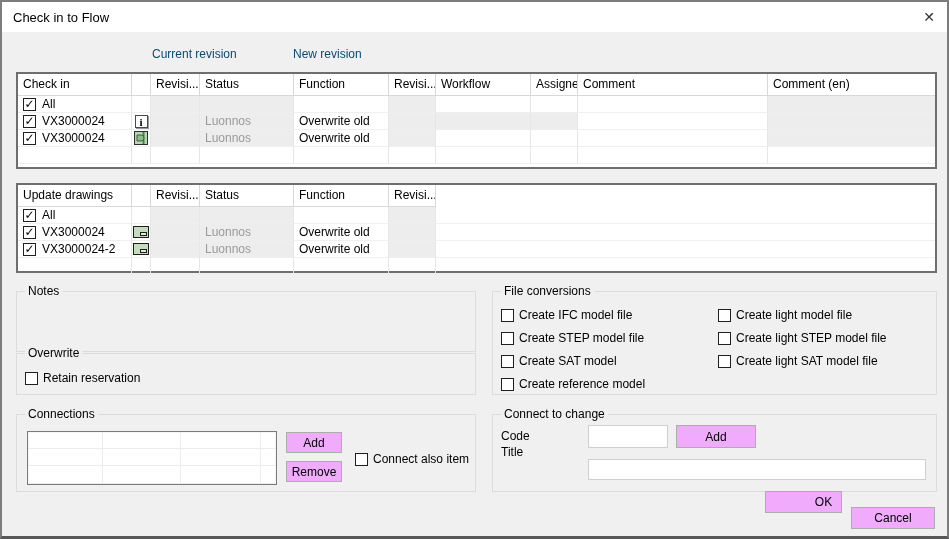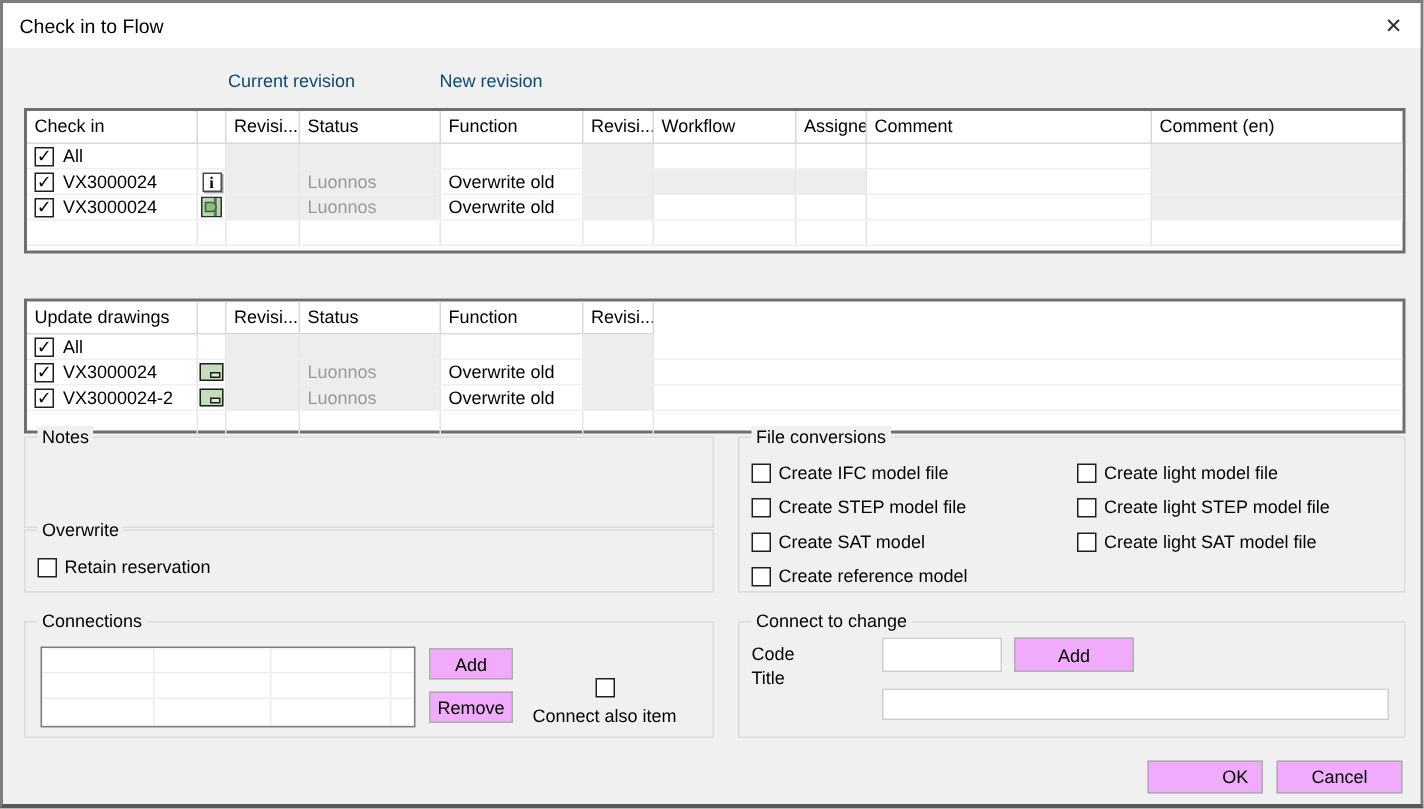--- a/index.html
+++ b/index.html
@@ -25,21 +25,21 @@
 
   .rev-label { position: absolute; font-size: 12px; color:#0c4a6e; }
 
   
   .t { position: absolute; background: #fff; border: 2px solid #6e6e6e; display: grid; }
   .t1 { left: 14px; top: 70px; width: 921px; height: 97px;
         grid-template-columns: 114px 19px 49px 94px 95px 47px 95px 47px 190px auto;
         grid-template-rows: 22px 17px 17px 17px 17px auto; }
   .t2 { left: 14px; top: 181px; width: 921px; height: 90px;
         grid-template-columns: 114px 19px 49px 94px 95px 47px auto;
-        grid-template-rows: 22px 17px 17px 17px 17px auto; margin-top: 16px; }
+        grid-template-rows: 22px 17px 17px 17px 17px auto; }
   .hc { border-right: 1px solid #d8d8d8; border-bottom: 1px solid #d8d8d8;
         font-size: 12px; padding: 3px 5px; white-space: nowrap; overflow: hidden; }
   .hc.last { border-right: none; }
   .c  { border-right: 1px solid #e6e6e6; border-bottom: 1px solid #efefef;
         font-size: 12px; padding: 0 5px; white-space: nowrap; overflow: hidden;
         display: flex; align-items: center; }
   .c.last { border-right: none; }
   .c.g { background: #ededed; }
   .c.muted { color: #9a9a9a; }
   .c.namec { gap: 6px; padding-left: 5px; }
@@ -272,21 +272,21 @@
         <div class="lbc"></div>
         <div class="lbc"></div>
         <div class="lbc last"></div>
       <div class="lbc"></div>
         <div class="lbc"></div>
         <div class="lbc"></div>
         <div class="lbc last"></div>
     </div>
     <div class="btn" style="left:269px; top:17px; width:56px; height:21px;">Add</div>
     <div class="btn" style="left:269px; top:46px; width:56px; height:21px;">Remove</div>
-    <div class="checkrow" style="left:338px; top:37px;flex-direction:column;">
+    <div class="checkrow" style="left:338px; top:37px;">
       <span class="cb"></span>
       <span>Connect also item</span>
     </div>
   </div>
 
   <div class="group" style="left:490px; top:289px; width:445px; height:104px;">
     <span class="glabel">File conversions</span>
 
     <div class="checkrow" style="left:8px; top:16px;">
       <span class="cb"></span>
@@ -321,16 +321,16 @@
 
   <div class="group" style="left:490px; top:412px; width:445px; height:78px;">
     <span class="glabel">Connect to change</span>
     <span style="position:absolute; left:8px; top:14px; font-size:12px;">Code</span>
     <input class="tin" style="left: 95px; top: 10px; width: 80px; height: 23px;" value="">
     <div class="btn" style="left:183px; top:10px; width:80px; height:23px;">Add</div>
     <span style="position:absolute; left:8px; top:30px; font-size:12px;">Title</span>
     <input class="tin" style="left: 95px; top: 44px; width: 338px; height: 21px;" value="">
   </div>
 
-  <div class="btn" style="left:763px; top:505px; width:77px; height:22px;padding-left:40px;">OK</div>
+  <div class="btn" style="left:763px; top:489px; width:77px; height:22px;padding-left:40px;">OK</div>
   <div class="btn" style="left:849px; top:505px; width:84px; height:22px;">Cancel</div>
 
 </div>
 
 </body></html>

